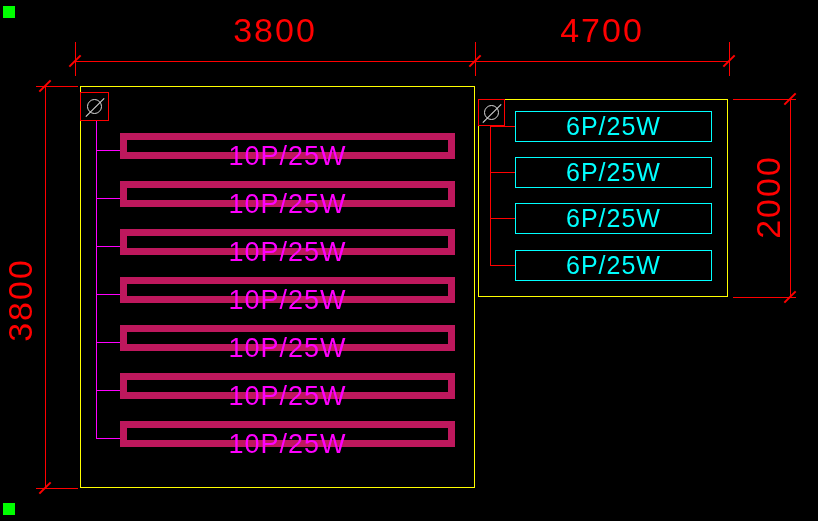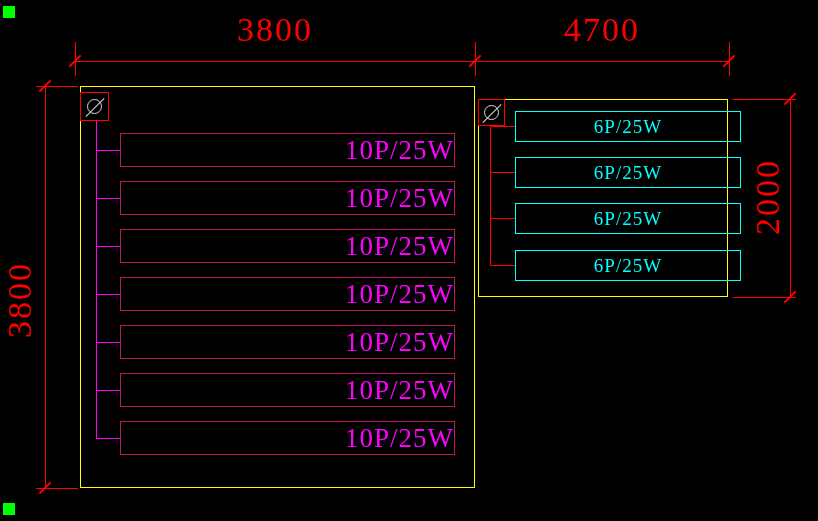--- a/index.html
+++ b/index.html
@@ -1,43 +1,43 @@
 <!DOCTYPE html>
 <html><head>
 <meta charset="utf-8">
 <style>
   * { margin:0; padding:0; box-sizing:border-box; }
   html,body { background:#000; }
   .canvas {
     position:relative; width:818px; height:521px; background:#000000;
-    font-family:Liberation Serif, serif; overflow:hidden;
+    font-family:Liberation Sans, sans-serif; overflow:hidden;
   }
   
   .dimline { position:absolute; background:#ff0000; }
   .tick {
     position:absolute; width:16px; height:2px; background:#ff0000;
     transform:rotate(-45deg);
   }
   .dim-text {
     position:absolute; color:#ff0000; font-size:34px; line-height:40px;
     text-align:center; letter-spacing:2px;
   }
   .dim-text.vert { transform:rotate(-90deg); }
   
   .room { position:absolute; border:1px solid #ffff00; }
   
   .fixture-l {
-    position:absolute; left:120px; width:335px; height:34px;
-    border:1px solid #be185d; color:#ff00ff; text-align:right;
+    position:absolute; left:120px; width:335px; height:26px;
+    border:7px solid #be185d; color:#ff00ff; text-align:center;
     line-height:32px; font-size:27px; letter-spacing:1px;
   }
   .fixture-r {
-    position:absolute; left:515px; width:226px; height:31px;
+    position:absolute; left:515px; width:197px; height:31px;
     border:1px solid #00ffff; color:#00ffff; text-align:center;
-    line-height:29px; font-size:19px; letter-spacing:1px;
+    line-height:29px; font-size:25px; letter-spacing:1px;
   }
   
   .wire-m { position:absolute; background:#ff00ff; }
   .wire-r { position:absolute; background:#ff0000; }
   
   .switchbox { position:absolute; border:1px solid #ff0000; background:#000; }
   .sw-circle {
     position:absolute; left:50%; top:50%; width:15px; height:15px;
     margin:-8px 0 0 -8px; border:1px solid #d8d8d8; border-radius:50%;
   }

